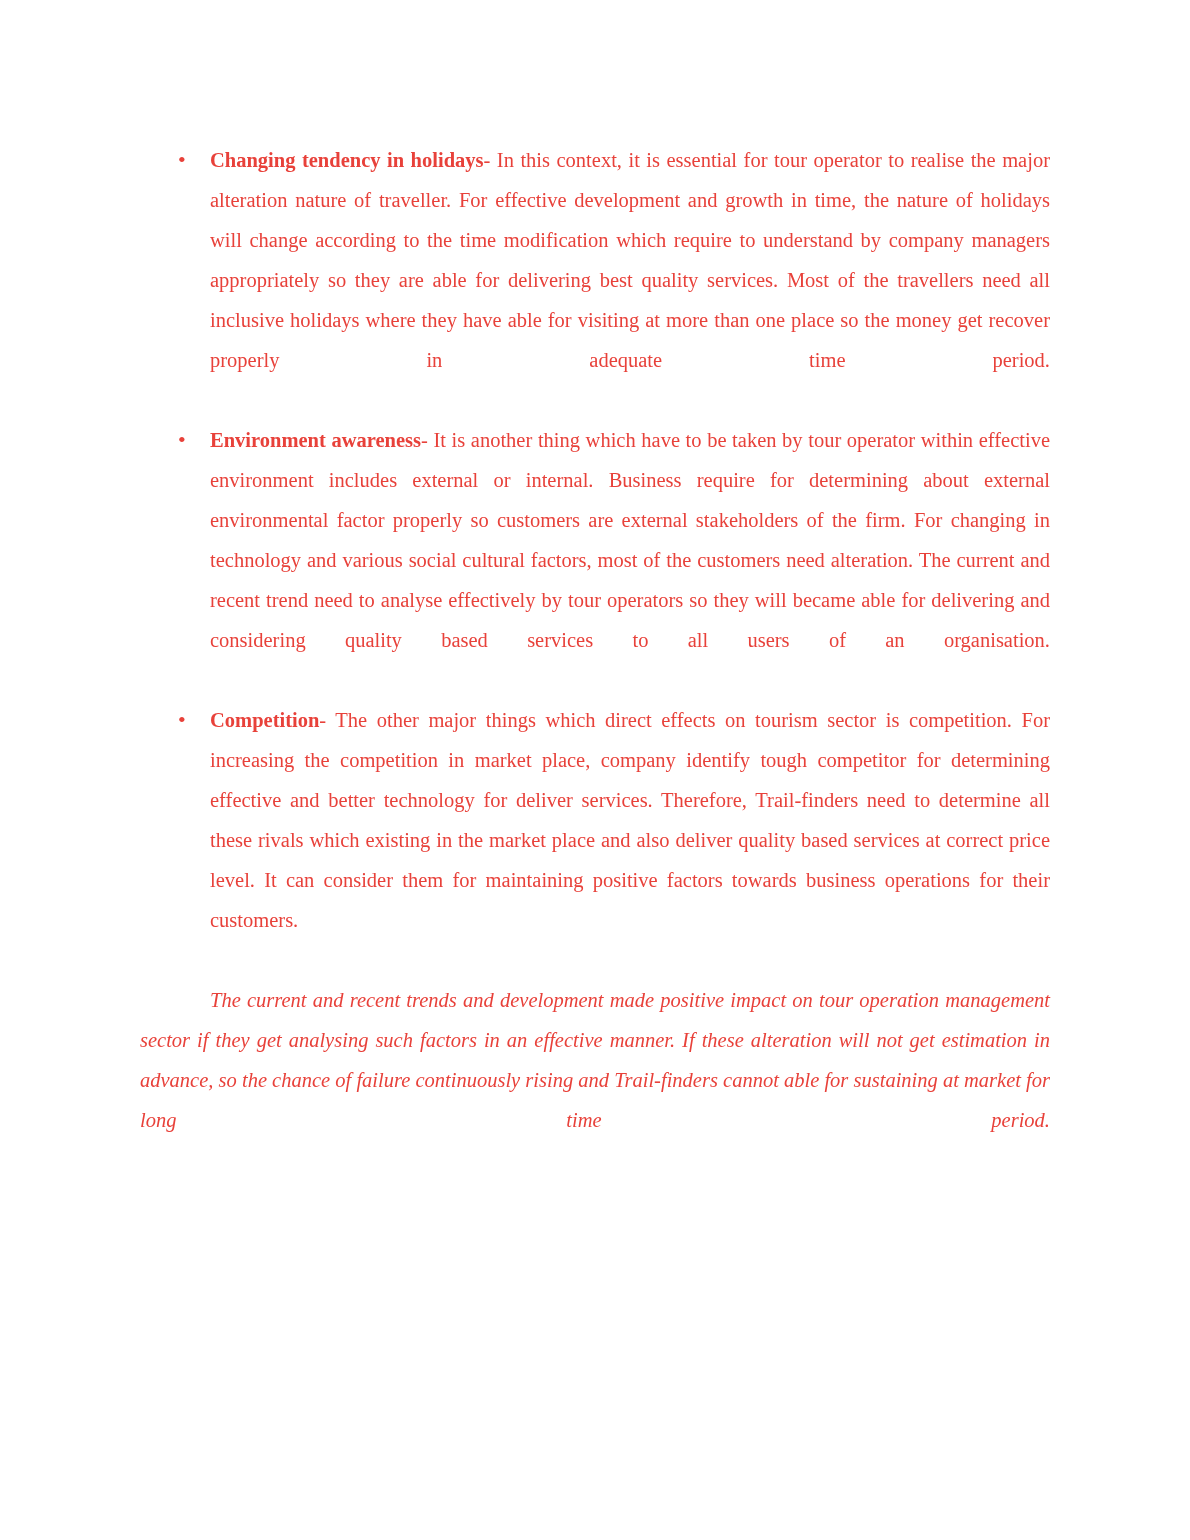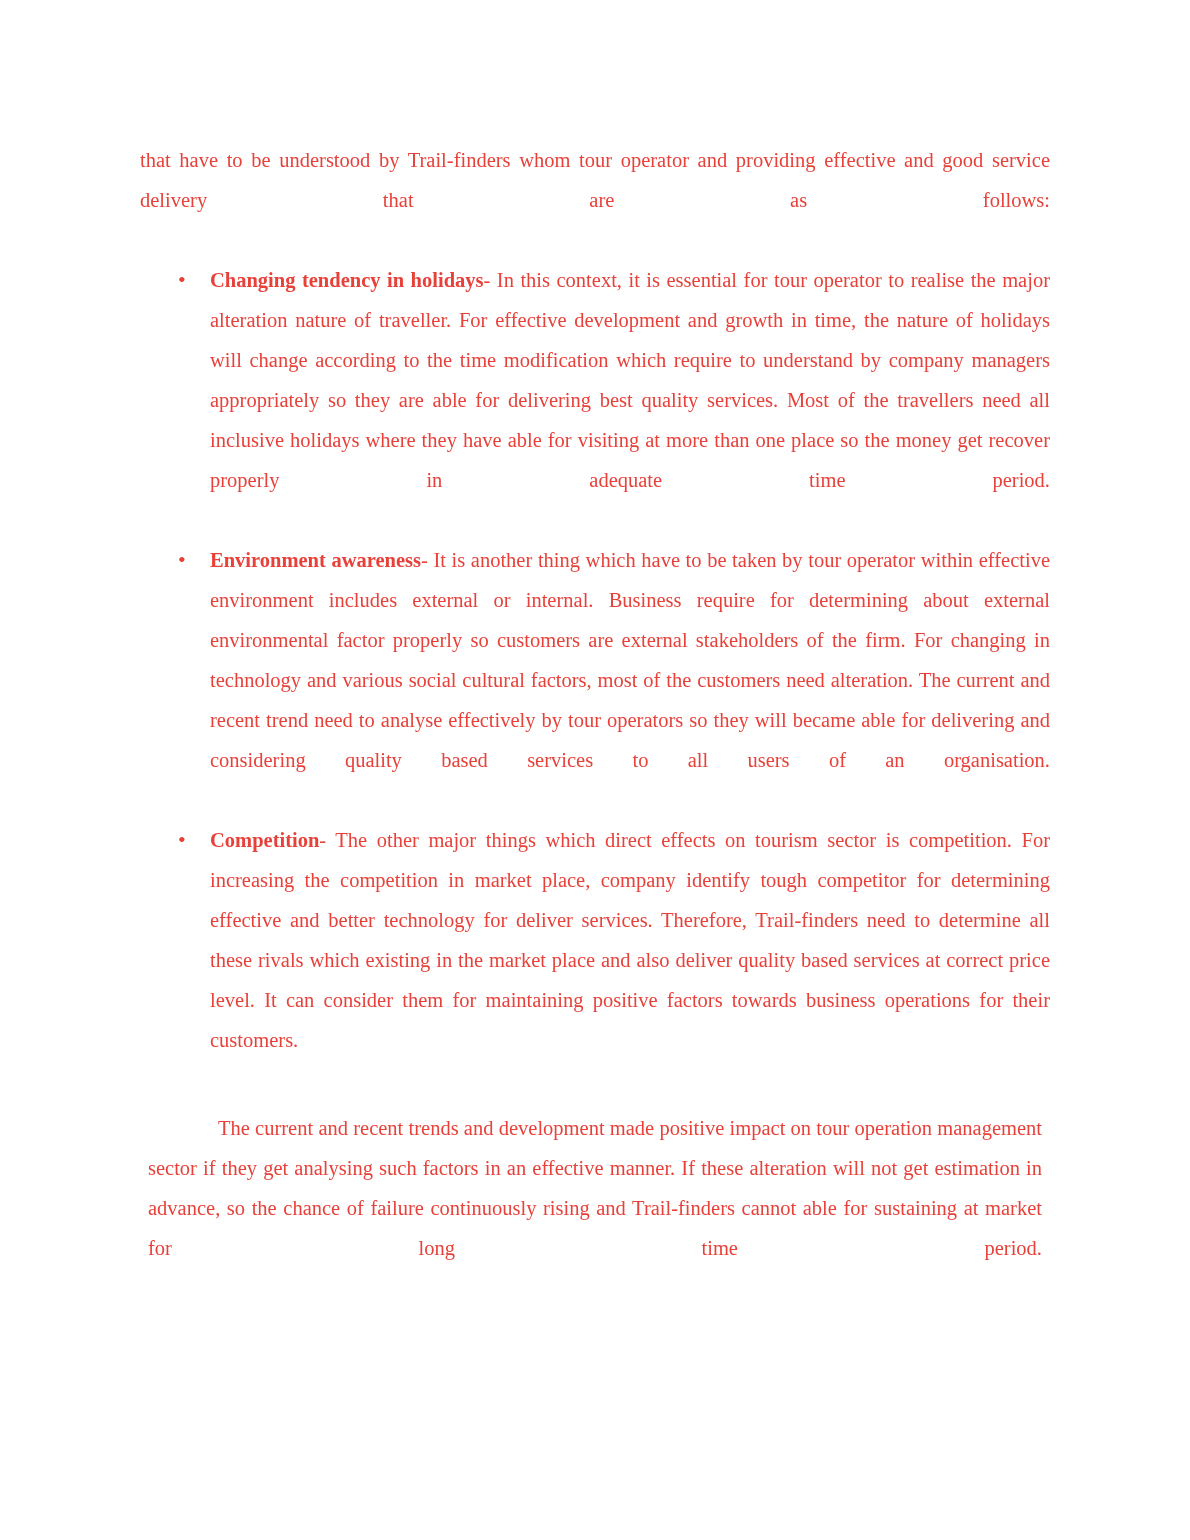--- a/index.html
+++ b/index.html
@@ -51,39 +51,39 @@
     left: -32px;
     top: 0;
     font-size: 22px;
     line-height: 40px;
     color: #e8413a;
   }
   .lead {
     font-weight: bold;
   }
   p.closing {
-    margin: 8px;
+    margin: 0;
     text-indent: 70px;
     text-align: justify;
     text-justify: inter-word;
+    font-style: italic;
   }
   
   .para::after, .closing::after, li.bullet::after {
     content: "";
     display: inline-block;
     width: 100%;
   }
 </style>
 </head>
 <body>
 
 <div class="page">
   <div class="doc-body">
 
-    <p class="para intro">that have to be understood by Trail-finders whom  tour operator and providing effective and good service delivery that are as follows:</p>
 
     <ul class="bullets">
 
       <li class="bullet">
         <span class="dot">•</span><span class="lead">Changing tendency in holidays</span><span>- In this context, it is essential for tour operator to realise the major alteration nature of traveller. For effective development and growth in time, the nature of holidays will change according to the time modification which require to understand by company managers appropriately so they are able for delivering best quality services. Most of the travellers need all inclusive holidays where they have able for visiting at more than one place so the money get recover properly in adequate time period.</span>
       </li>
 
       <li class="bullet">
         <span class="dot">•</span><span class="lead">Environment awareness</span><span>- It is another thing which have to be taken by tour operator within effective environment includes external or internal. Business require for determining about external environmental factor properly so customers are external stakeholders of the firm. For changing in technology and various social cultural factors, most of the customers need alteration. The current and recent trend need to analyse effectively by tour operators so they will became able for delivering and considering quality based services to all users of an organisation.</span>
       </li>

